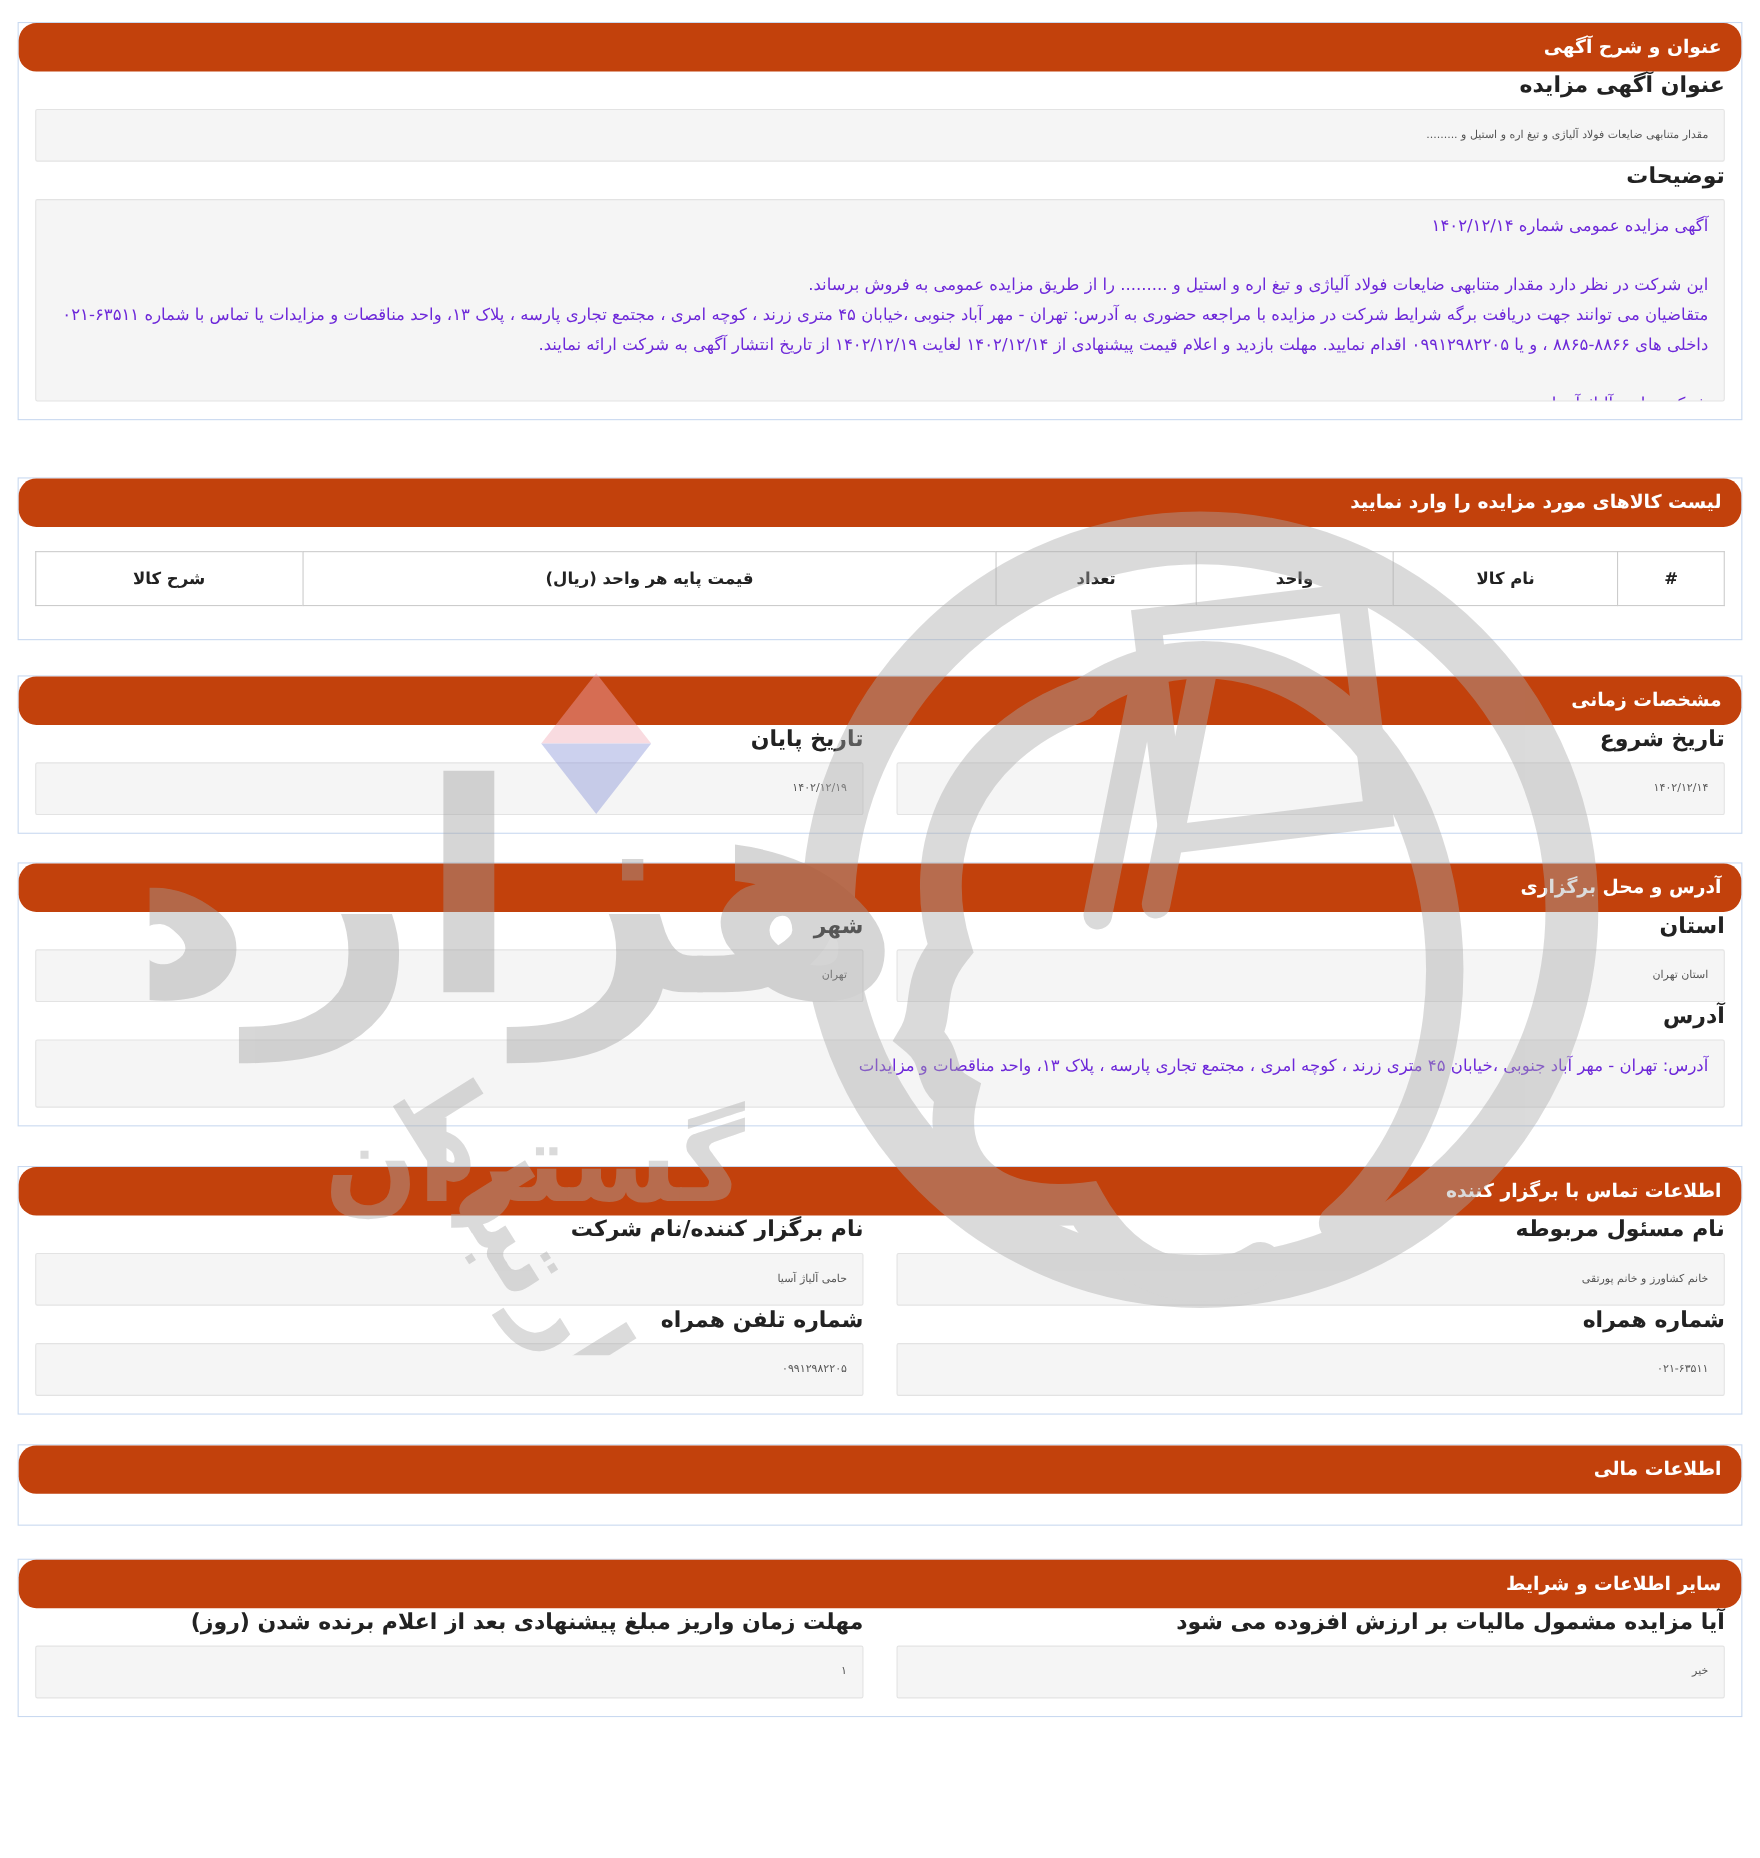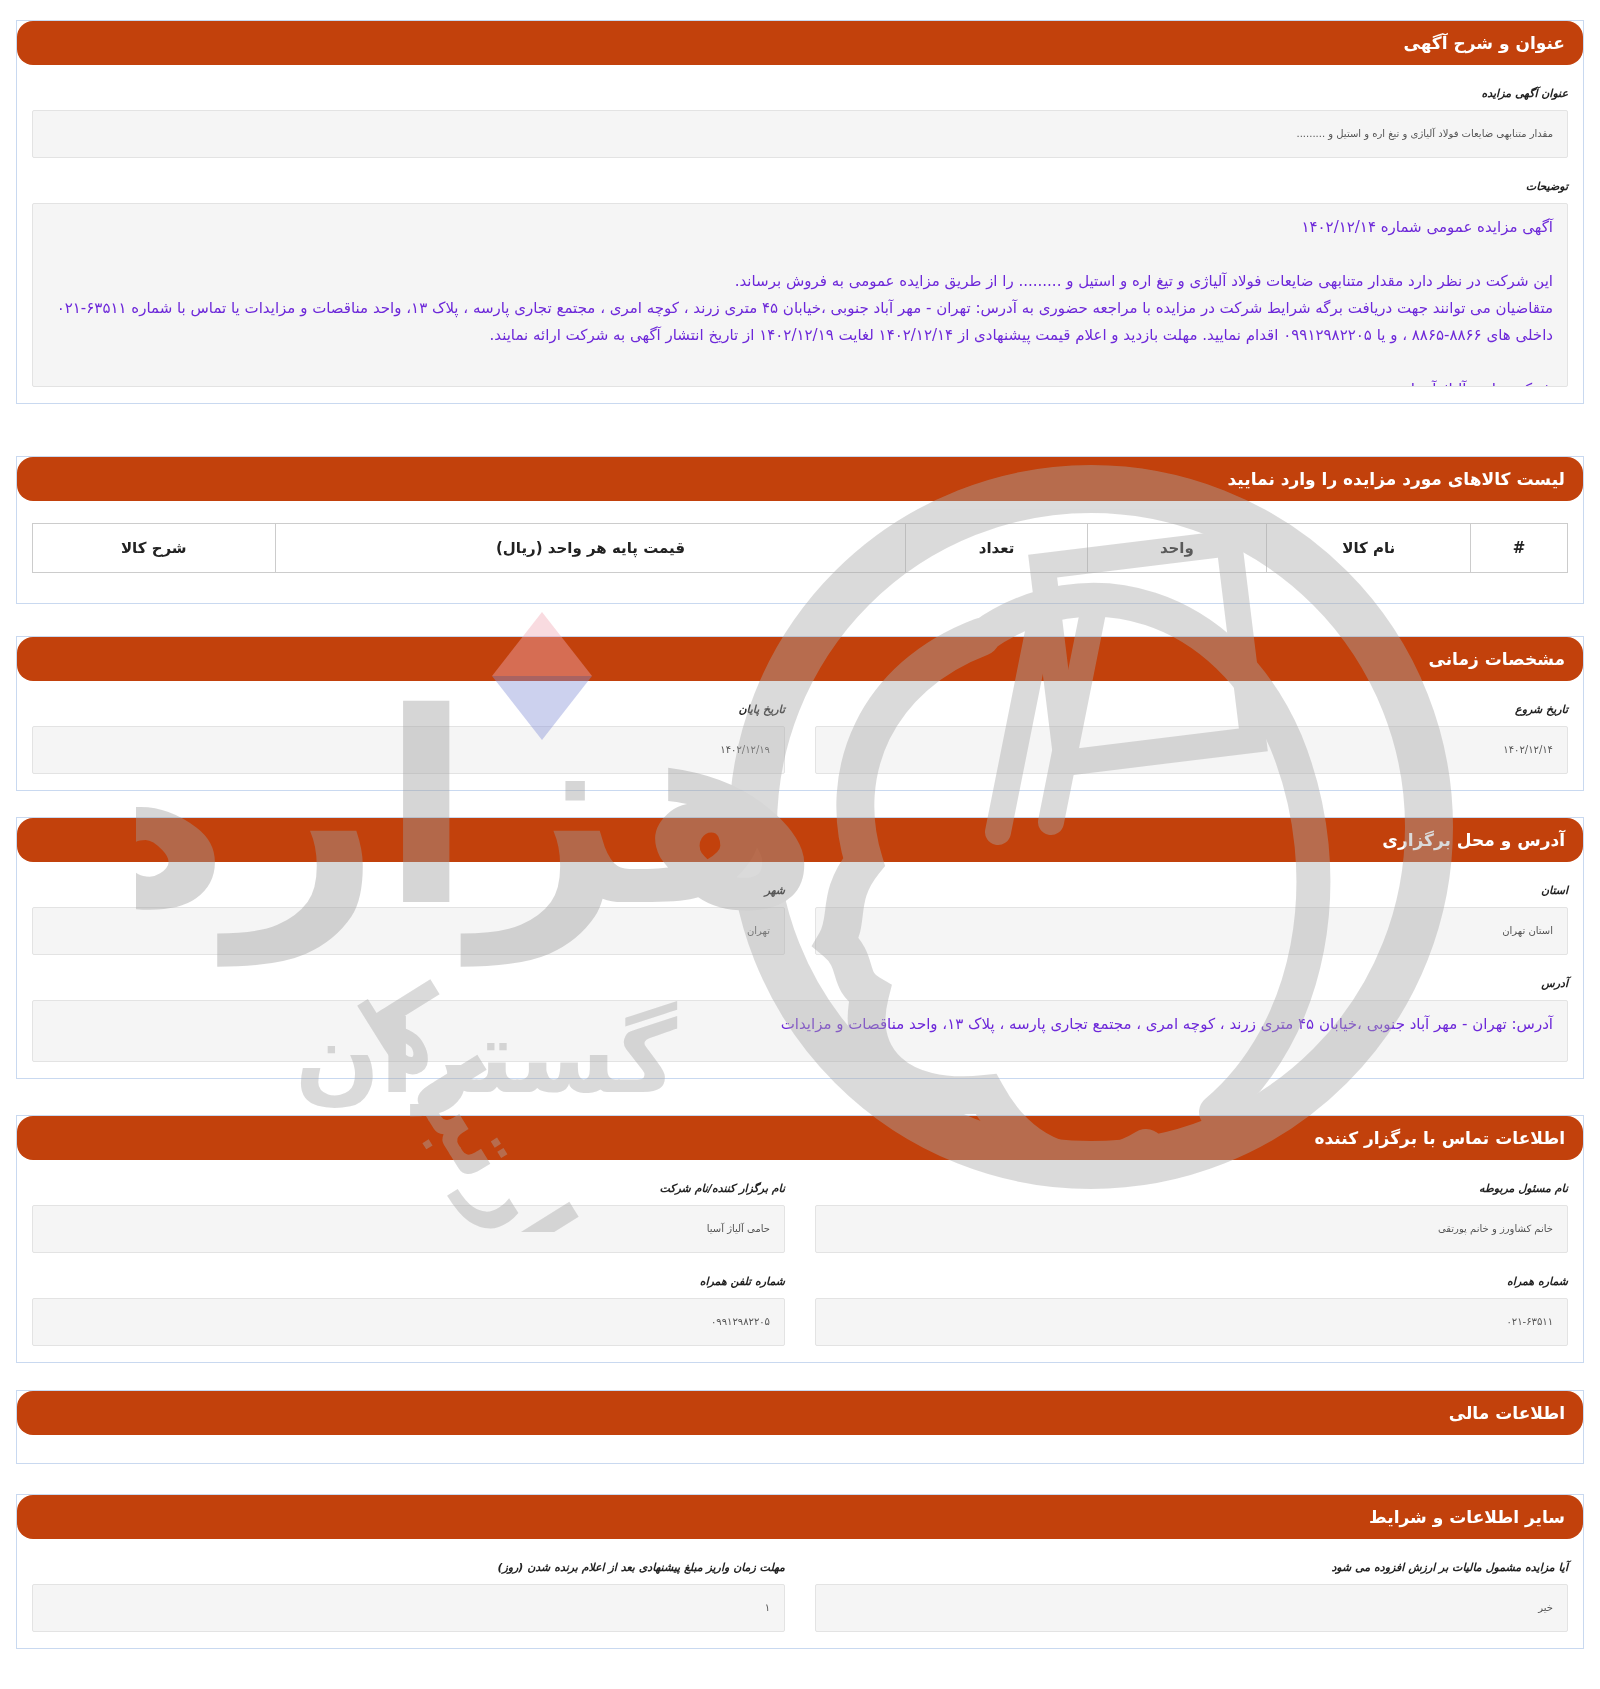--- a/index.html
+++ b/index.html
@@ -38,26 +38,24 @@
     overflow: hidden;
     white-space: nowrap;
     border-radius: 16px;
   }
   .card-body { padding: 0 15px 16px 15px; }
   .card-body.empty { height: 28px; padding: 0; }
 
   .field-row { display: flex; gap: 30px; }
   .field-col { flex: 1; min-width: 0; }
   .field-label {
-    margin-top: 22px;
     margin-bottom: 10px;
-    font-size: 11px;
+    font-size: 20px;
     font-weight: 700;
     color: #222;
-    font-style: italic;
   }
   .input {
     background: #f5f5f5;
     border: 1px solid #e3e3e3;
     border-radius: 2px;
     height: 46px;
     line-height: 46px;
     padding: 0 14px;
     font-size: 10px;
     color: #555;

